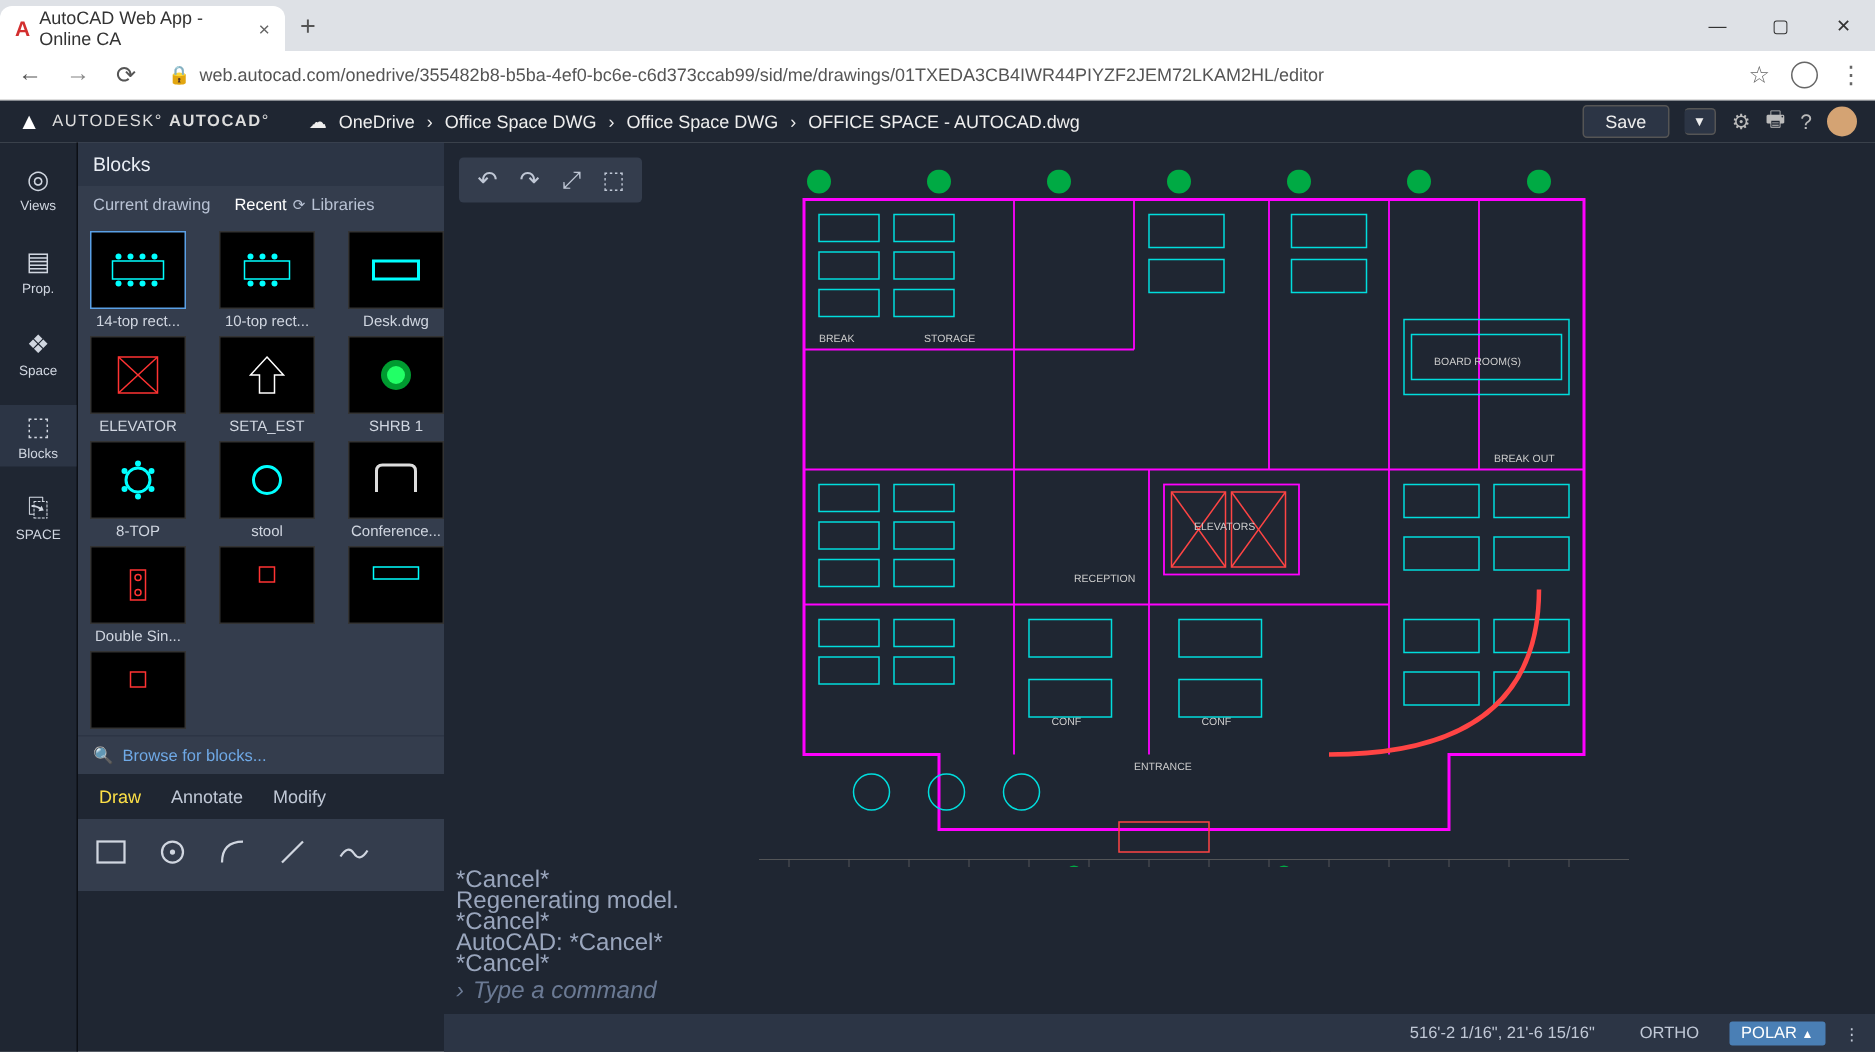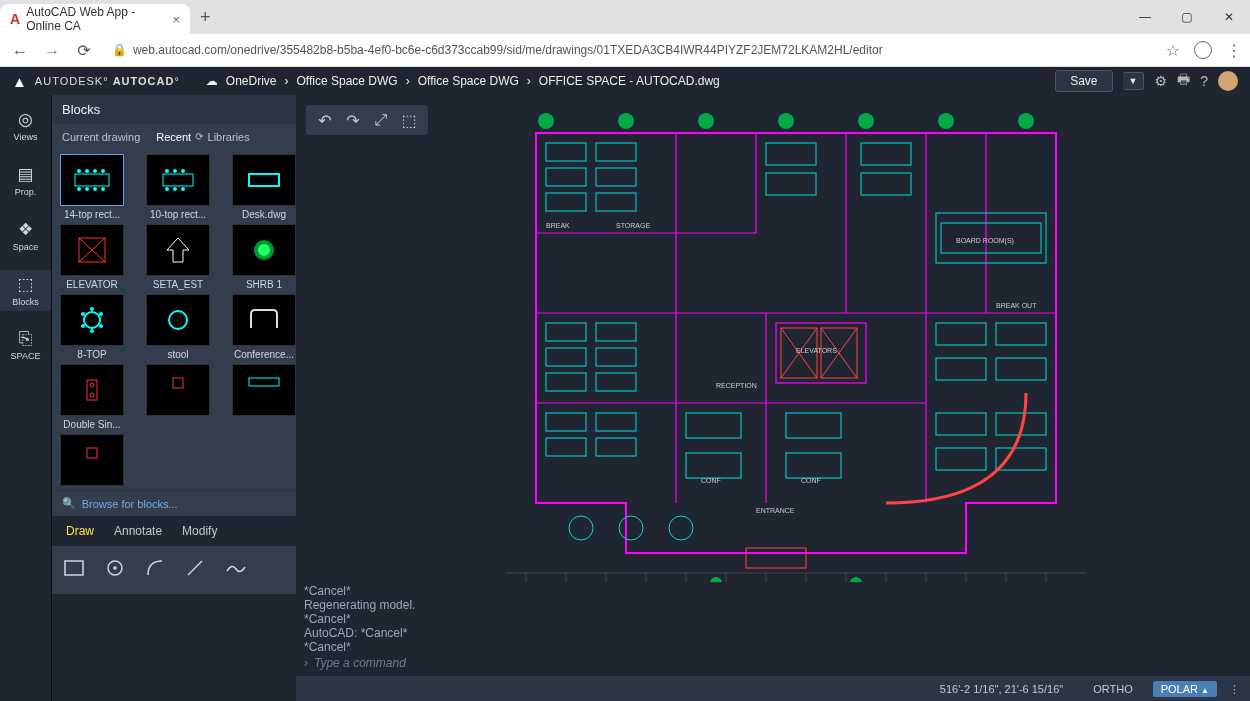--- a/index.html
+++ b/index.html
@@ -61,21 +61,21 @@
 .draw-tools { background: #343d4d; padding: 10px 12px; display: flex; gap: 22px; height: 48px; align-items: center; }
 .draw-tools svg { stroke: #d0d6e0; fill: none; stroke-width: 1.5; }
 
 
 .canvas-wrap { flex: 1; background: #1f2632; position: relative; display: flex; flex-direction: column; }
 .canvas-toolbar { position: absolute; top: 10px; left: 10px; background: #343d4d; display: flex; gap: 2px; padding: 4px 6px; border-radius: 3px; z-index: 2; }
 .canvas-toolbar .tbtn { width: 26px; height: 22px; display: flex; align-items: center; justify-content: center; color: #c0c8d6; }
 .canvas { flex: 1; position: relative; overflow: hidden; }
 .floorplan { position: absolute; top: 18px; left: 170px; width: 650px; height: 480px; }
 
-.cmd-area { position: absolute; bottom: 30px; left: 0; right: 0; padding: 2px 8px; font-size: 12px; color: #9aa6bd; background: #1f2632; }
+.cmd-area { position: absolute; bottom: 30px; left: 0; right: 0; padding: 2px 8px; font-size: 16px; color: #9aa6bd; background: #1f2632; }
 .cmd-area .line { line-height: 14px; }
 .cmd-input { margin-top: 2px; color: #6b7a94; font-style: italic; display: flex; align-items: center; gap: 6px; }
 
 .status-bar { position: absolute; bottom: 0; left: 0; right: 0; height: 26px; background: #2c3545; display: flex; align-items: center; justify-content: flex-end; gap: 12px; padding: 0 10px; font-size: 11px; color: #c0c8d6; }
 .status-bar .coords { margin-right: 10px; }
 .status-bar .mode { padding: 2px 8px; }
 .status-bar .mode.active { background: #4a7fb5; color: #fff; border-radius: 2px; }
 </style>
 </head>
 <body>

